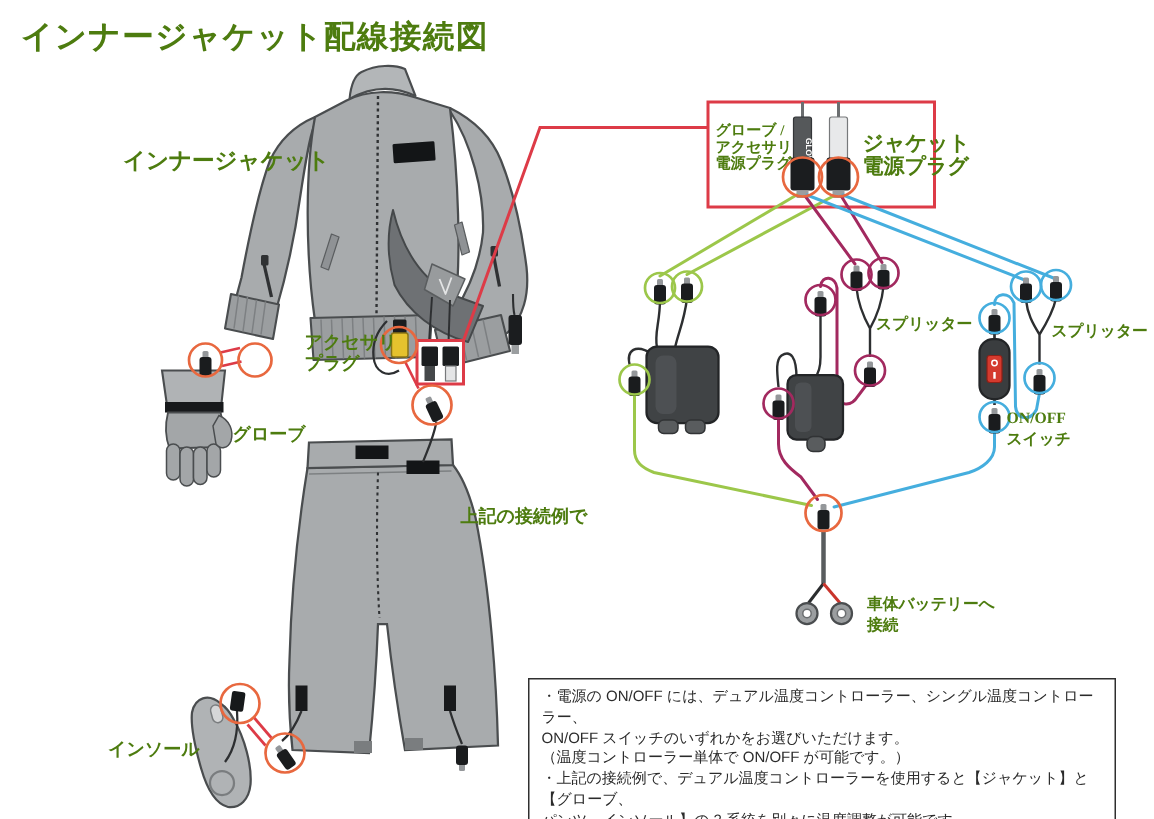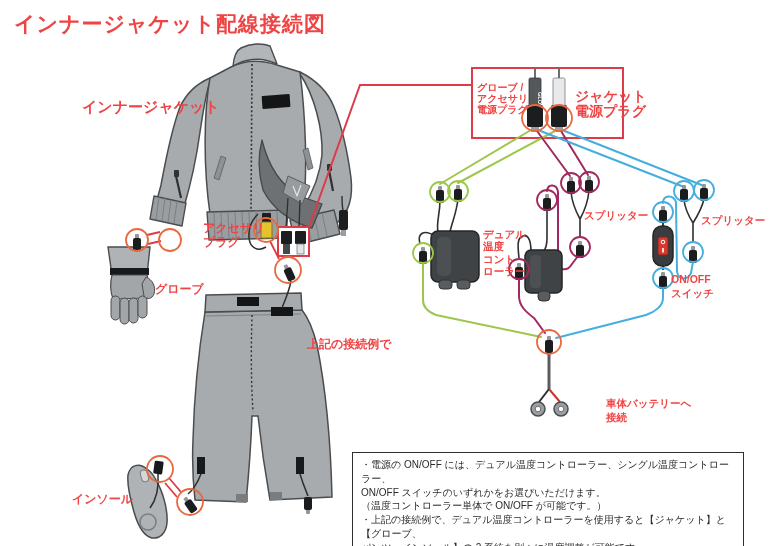--- a/index.html
+++ b/index.html
@@ -3,35 +3,35 @@
 <meta charset="utf-8">
 <style>
   :root{
     --red:#dd3b47; --orange:#e8683f; --green:#9cc74a; --purple:#a2295f; --blue:#45aede;
     --garment:#a8abad; --outline:#4a4d4f; --device:#404345; --ink:#232325;
   }
   html,body{margin:0;padding:0;background:#ffffff;}
   .page{position:relative;width:769px;height:546px;background:#fff;overflow:hidden;
         font-family:"Liberation Sans","DejaVu Sans",sans-serif;color:var(--ink);}
   svg{position:absolute;left:0;top:0;}
-  .lbl{position:absolute;white-space:pre-line;color:#ef4444;}
+  .lbl{position:absolute;white-space:pre-line;color:#4d7c0f;font-family:Liberation Serif, serif;}
   .title{left:14px;top:10px;font-size:21px;font-weight:bold;letter-spacing:1px;}
   .l-jacket{left:82px;top:98px;font-size:15px;font-weight:bold;}
   .l-accplug{left:203px;top:221px;font-size:12px;font-weight:bold;line-height:1.2;}
   .l-glove{left:155px;top:281px;font-size:12px;font-weight:bold;}
   .l-pants{left:307px;top:336px;font-size:12px;font-weight:bold;}
   .l-insole{left:72px;top:491px;font-size:12px;font-weight:bold;}
   .l-gapwr{left:477px;top:83px;font-size:10px;font-weight:bold;line-height:1.08;}
   .l-jkpwr{left:575px;top:89px;font-size:14px;font-weight:bold;line-height:1.08;}
   .l-dual{left:483px;top:228px;font-size:10.5px;font-weight:bold;line-height:1.18;}
   .l-single{left:556px;top:289px;font-size:10.5px;font-weight:bold;line-height:1.3;}
   .l-spl{left:584px;top:209px;font-size:10.5px;font-weight:bold;}
   .l-spr{left:701px;top:214px;font-size:10.5px;font-weight:bold;}
   .l-onoff{left:671px;top:273px;font-size:10.5px;font-weight:bold;line-height:1.3;}
-  .l-batt{left:578px;top:397px;font-size:10.5px;font-weight:bold;line-height:1.3;margin-left:28px;}
+  .l-batt{left:578px;top:397px;font-size:10.5px;font-weight:bold;line-height:1.3;}
   .note{position:absolute;left:352px;top:452px;width:374px;border:1.6px solid #2f2f2f;
         background:#fff;padding:5px 8px 6px 8px;font-size:10px;line-height:1.38;
         white-space:pre-line;color:#2b2b2b;}
 </style>
 </head>
 <body>
 
 <div class="page">
 
 <svg width="769" height="546" viewBox="0 0 769 546">
@@ -287,24 +287,20 @@
 <div class="lbl l-accplug">アクセサリ
 プラグ</div>
 <div class="lbl l-glove">グローブ</div>
 <div class="lbl l-pants">上記の接続例で</div>
 <div class="lbl l-insole">インソール</div>
 <div class="lbl l-gapwr">グローブ /
 アクセサリ
 電源プラグ</div>
 <div class="lbl l-jkpwr">ジャケット
 電源プラグ</div>
-<div class="lbl l-dual">デュアル
-温度
-コント
-ローラー</div>
 <div class="lbl l-spl">スプリッター</div>
 <div class="lbl l-spr">スプリッター</div>
 <div class="lbl l-onoff">ON/OFF
 スイッチ</div>
 <div class="lbl l-batt">車体バッテリーへ
 接続</div>
 
 <div class="note">・電源の ON/OFF には、デュアル温度コントローラー、シングル温度コントローラー、
 ON/OFF スイッチのいずれかをお選びいただけます。
 （温度コントローラー単体で ON/OFF が可能です。）

